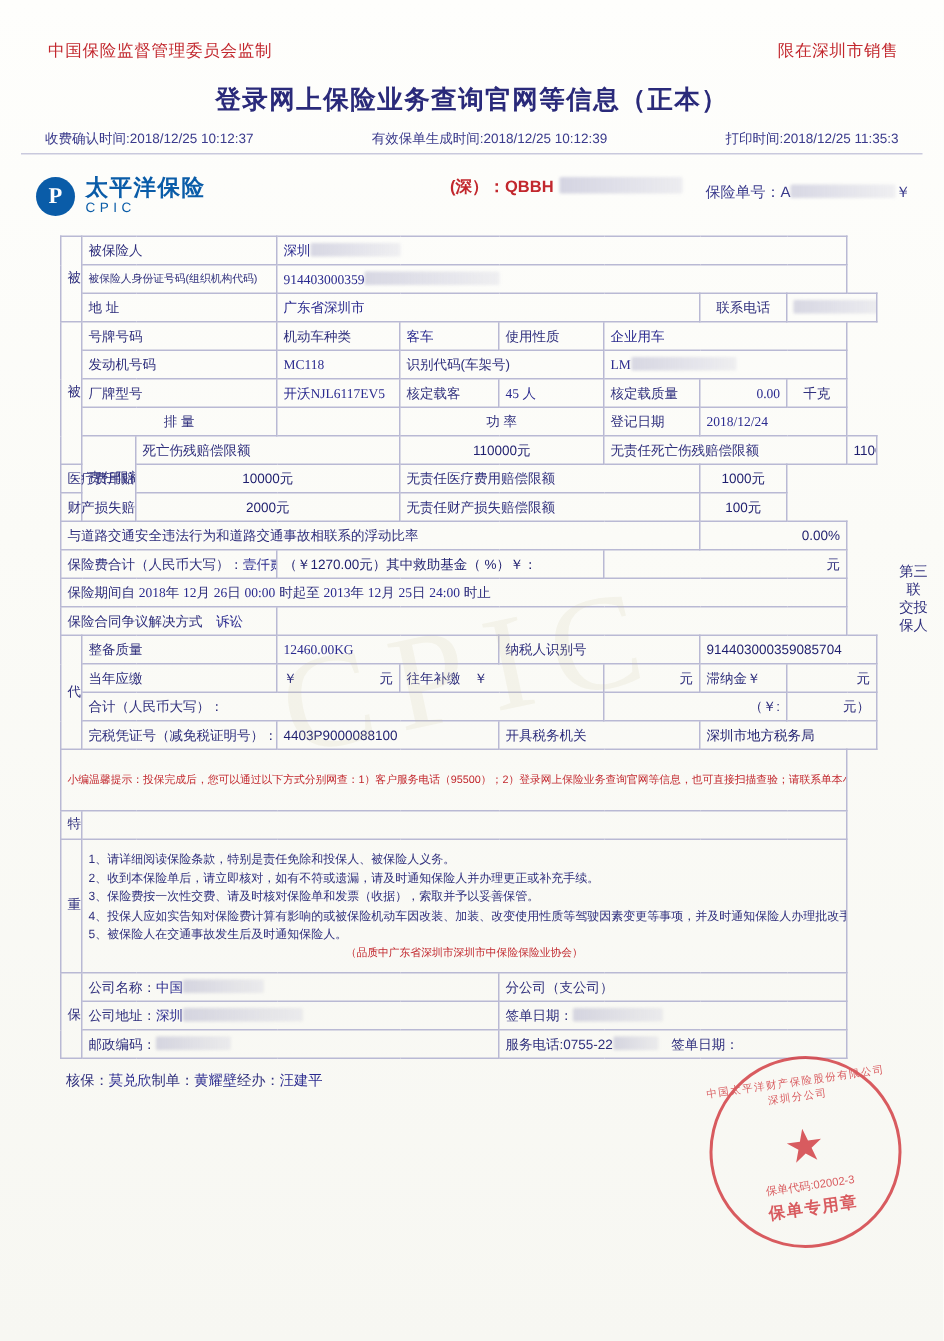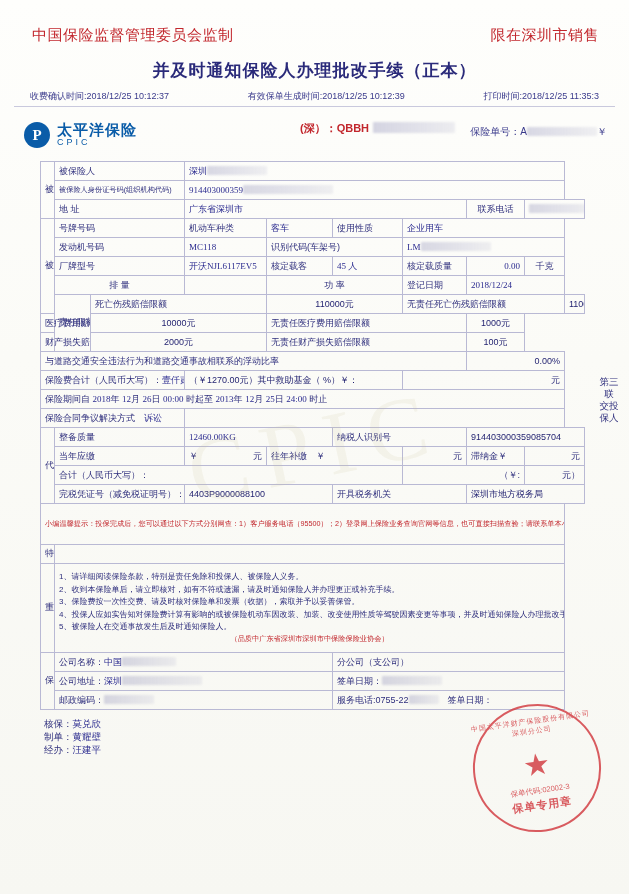--- a/index.html
+++ b/index.html
@@ -21,21 +21,21 @@
     pointer-events:none;
     display:flex;align-items:center;justify-content:center;
     font-size:90px;color:rgba(200,190,150,.13);
     letter-spacing:14px;
     transform:rotate(-12deg);
     font-family:"Liberation Serif",serif;
   }
   .hdr-row{
     display:flex;justify-content:space-between;
     padding:26px 30px 0 32px;
-    font-size:15px;color:#c2272d;
+    font-size:11px;color:#c2272d;
     font-family:Liberation Sans, sans-serif;
   }
   .hdr-left{letter-spacing:.5px;}
   .hdr-right{letter-spacing:.5px;}
   .title{
     text-align:center;
     font-size:17px;font-weight:bold;
     color:#2a2a7a;
     margin:14px 0 8px;
     letter-spacing:1px;
@@ -149,36 +149,36 @@
   .stamp .txt-mid{
     position:absolute;width:100%;top:80px;text-align:center;font-size:7.5px;
   }
   .stamp .txt-bot{
     position:absolute;width:100%;top:92px;text-align:center;
     font-size:11px;font-weight:bold;letter-spacing:1px;
   }
   .footer{
     display:flex;justify-content:flex-start;
     margin:8px 44px 0 44px;
-    font-size:9.5px;color:#2f2f7d;flex-direction:column;
+    font-size:9.5px;color:#2f2f7d;
   }
   .footer .hand{font-family:"Liberation Serif",serif;color:#2a2a8f;}
 </style>
 </head>
 <body>
 
 <div class="page">
   <div class="watermark">CPIC</div>
 
   <div class="hdr-row">
     <div class="hdr-left">中国保险监督管理委员会监制</div>
     <div class="hdr-right">限在深圳市销售</div>
   </div>
 
-  <div class="title">并及时通知保险人办理批改手续（正本）</div>
+  <div class="title">登录网上保险业务查询官网等信息（正本）</div>
 
   <div class="timeline">
     <span>收费确认时间:2018/12/25 10:12:37</span>
     <span>有效保单生成时间:2018/12/25 10:12:39</span>
     <span>打印时间:2018/12/25 11:35:3</span>
   </div>
 
   <div class="brandrow">
     <div class="logo-circle">P</div>
     <div class="brand-text">

